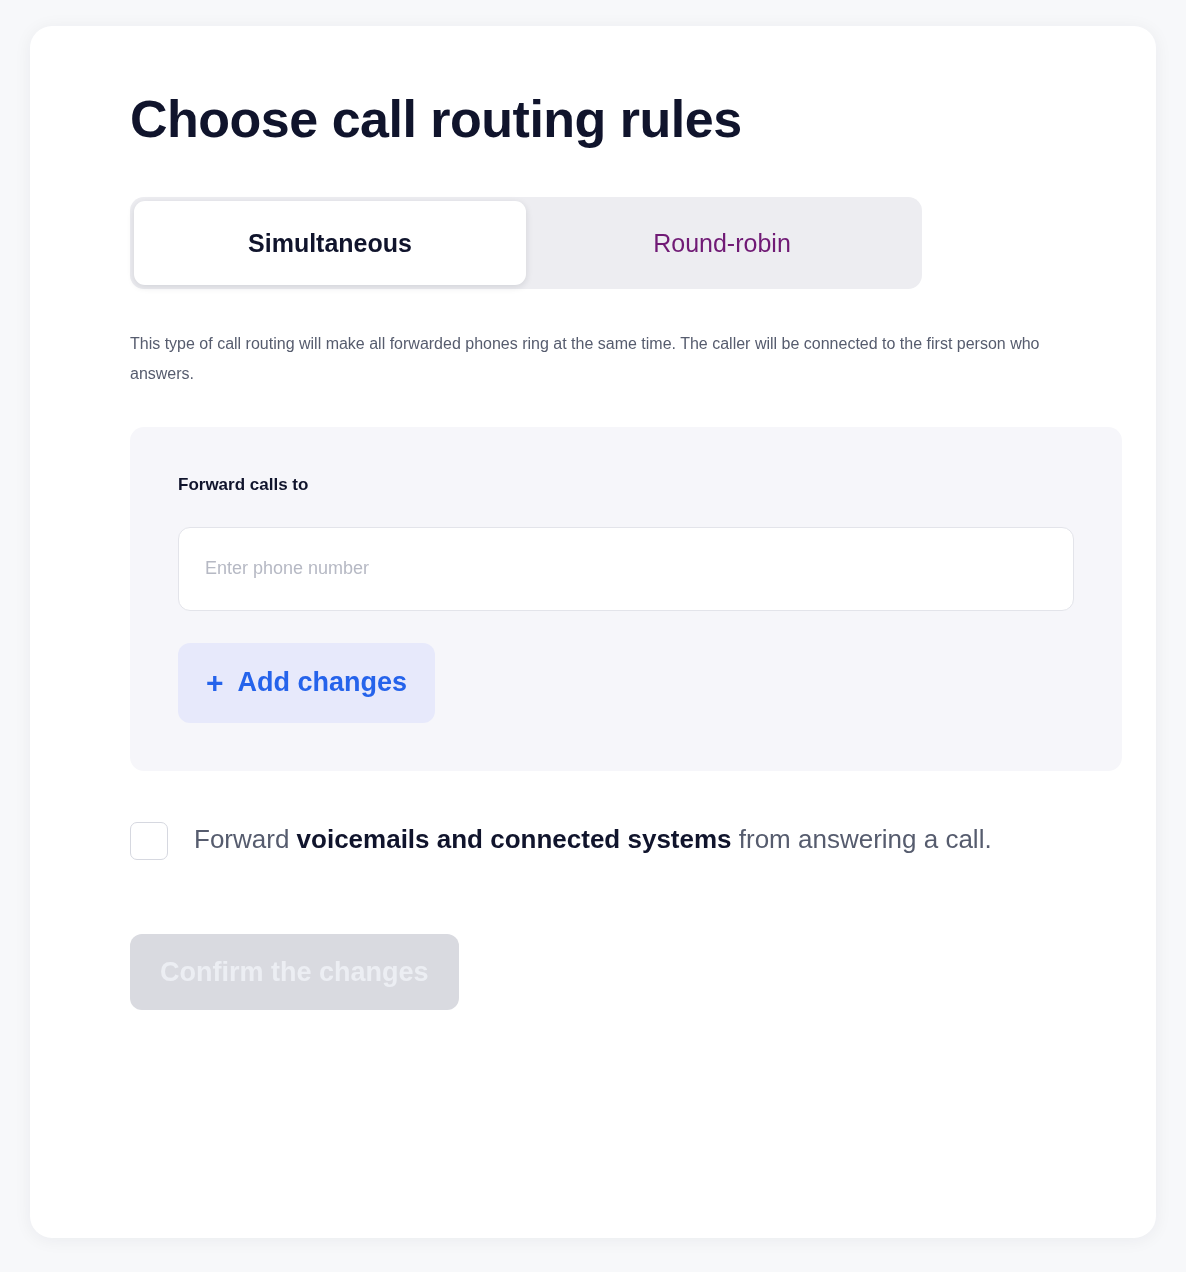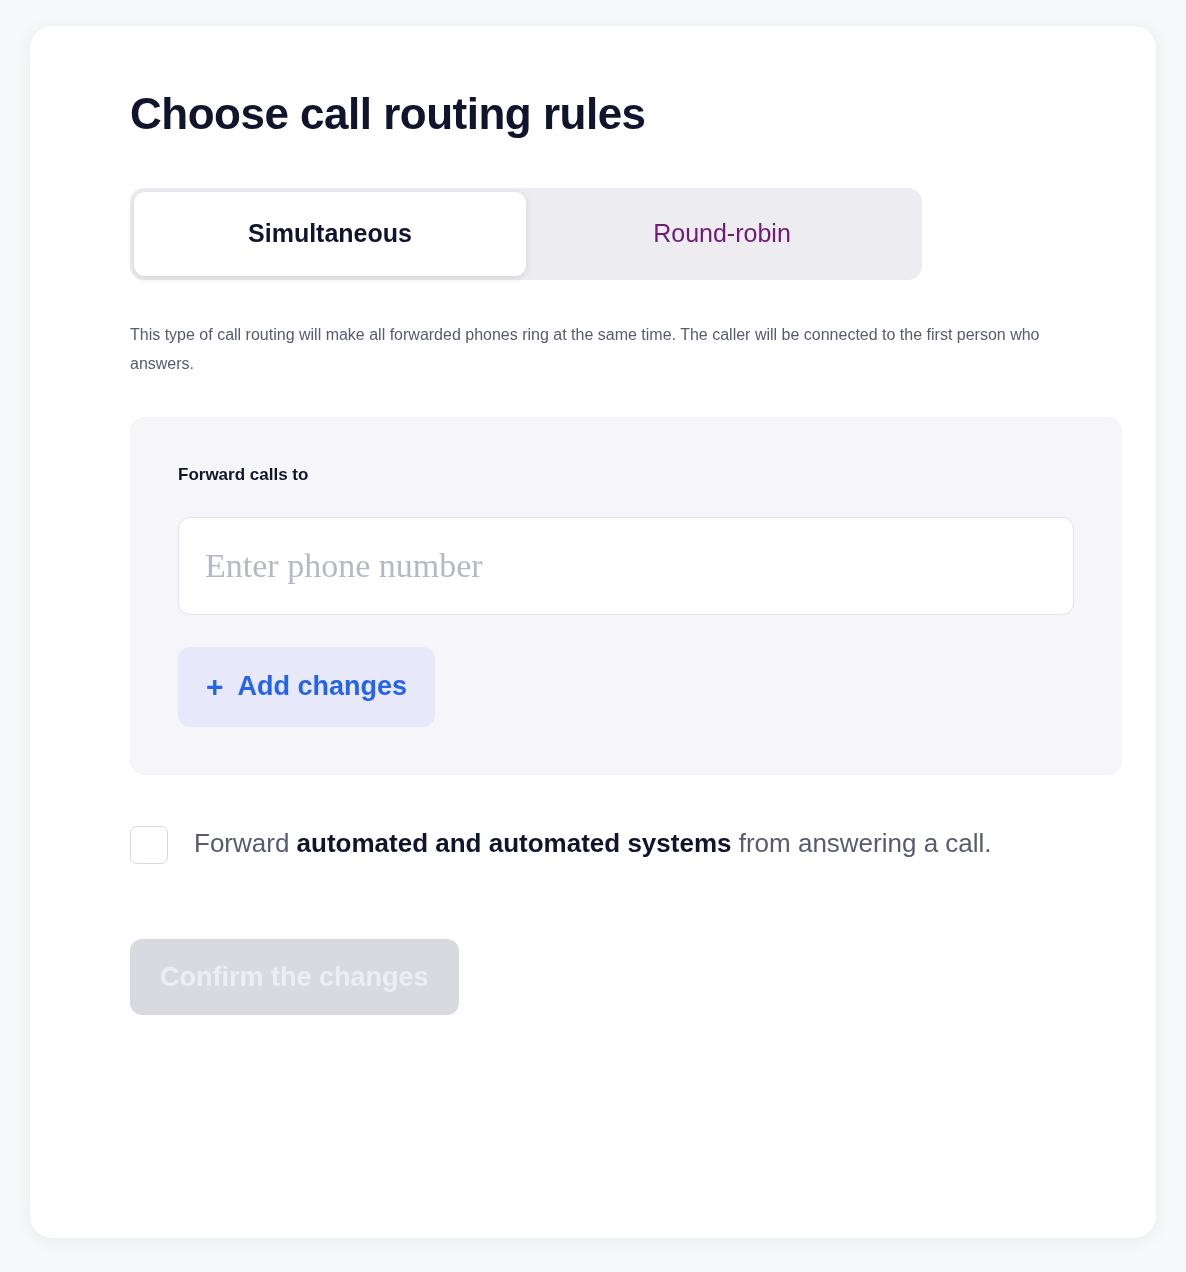--- a/index.html
+++ b/index.html
@@ -25,21 +25,21 @@
     box-sizing: border-box;
     overflow: hidden;
   }
   .inner {
     position: absolute;
     left: 100px;
     top: 62px;
     width: 992px;
   }
   .page-title {
-    font-size: 44px;
+    font-size: 52px;
     font-weight: bold;
     color: #10142c;
     letter-spacing: -0.5px;
     margin: 0 0 0 0;
     line-height: 1.2;
   }
   .tabs {
     margin-top: 47px;
     display: flex;
     width: 792px;
@@ -83,29 +83,29 @@
   }
   .panel-label {
     font-size: 17px;
     font-weight: bold;
     color: #10142c;
     margin: 0 0 32px 0;
   }
   .phone-input {
     display: block;
     width: 896px;
-    height: 98px;
+    height: 84px;
     box-sizing: border-box;
     background: #ffffff;
     border: 1px solid #e3e4ea;
     border-radius: 12px;
     padding: 0 26px;
-    font-size: 34px;
-    color: #10142c;
-    font-family: Liberation Serif, serif;
+    font-size: 18px;
+    color: #10142c;
+    font-family: Liberation Sans, sans-serif;
     outline: none;
   }
   .phone-input::placeholder {
     color: #b6b9c4;
   }
   .add-number {
     margin-top: 32px;
     display: inline-flex;
     align-items: center;
     gap: 14px;
@@ -191,19 +191,19 @@
       <div class="panel-label">Forward calls to</div>
       <input class="phone-input" type="text" placeholder="Enter phone number" style="">
       <button class="add-number">
         <span class="plus">+</span>
         <span>Add changes</span>
       </button>
     </div>
 
     <div class="checkbox-row">
       <div class="checkbox"></div>
-      <div class="checkbox-text"><span>Forward </span><b>automated and automated systems</b><span> from answering a call.</span></div>
+      <div class="checkbox-text"><span>Forward </span><b>voicemails and connected systems</b><span> from answering a call.</span></div>
     </div>
 
     <button class="confirm-btn" disabled="">Confirm the changes</button>
 
   </div>
 </div>
 
 </body></html>

